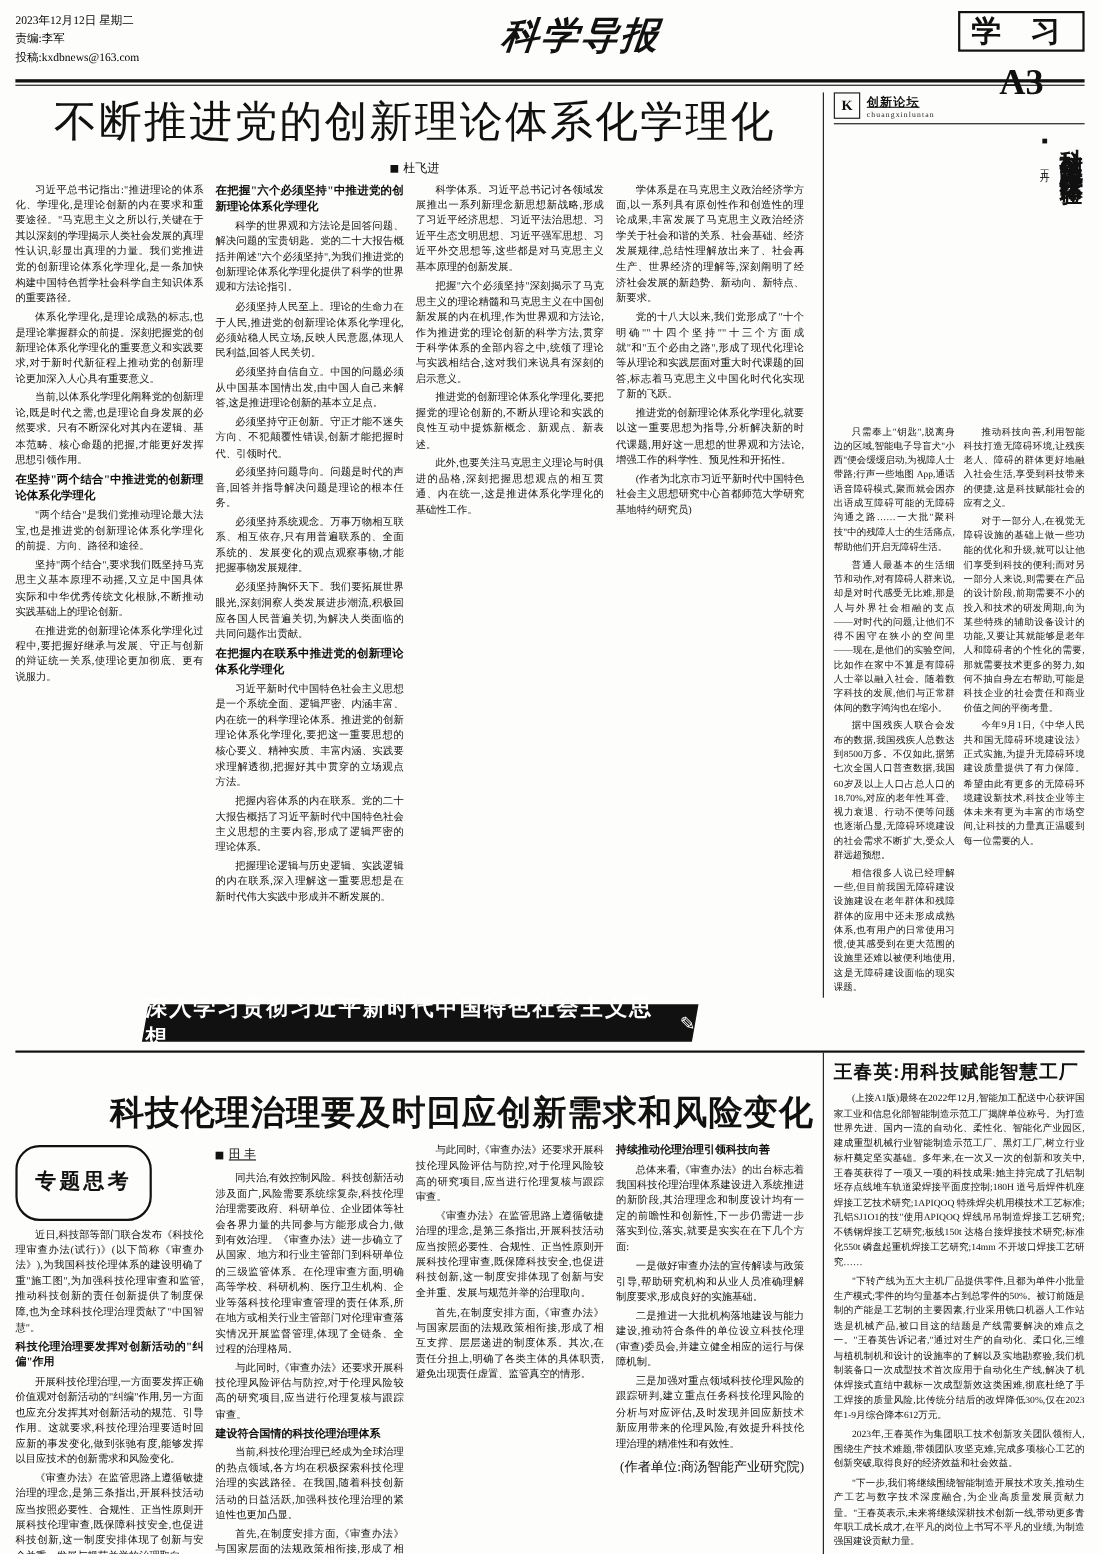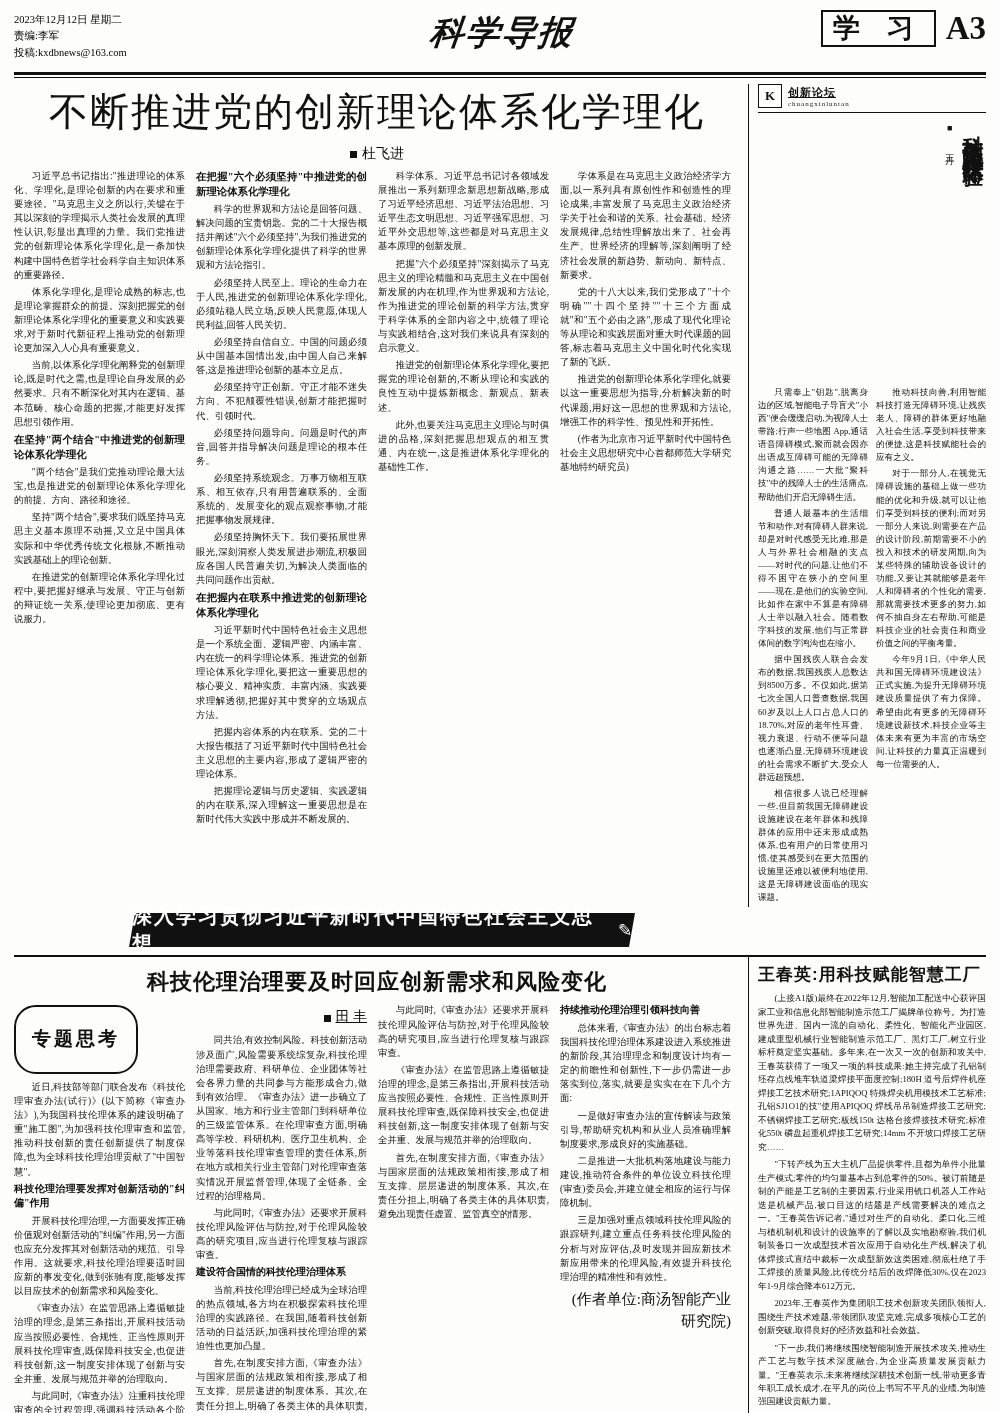--- a/index.html
+++ b/index.html
@@ -17,21 +17,21 @@
   .masthead{display:flex;align-items:flex-start;justify-content:space-between;height:62px;}
   .mh-left{font-size:10.5px;line-height:1.55;padding-top:4px;color:#000;width:170px;}
   .mh-center{flex:1;text-align:center;padding-top:2px;}
   .mh-logo{
     font-family:"Liberation Serif",serif;
     font-size:34px;font-weight:bold;letter-spacing:2px;
     font-style:italic;
     display:inline-block;
     transform:skewX(-6deg);
   }
-  .mh-right{display:flex;align-items:center;gap:10px;padding-top:2px;}
+  .mh-right{display:flex;align-items:center;gap:10px;padding-top:2px;flex-direction:column;}
   .mh-xuexi{
     border:2px solid #111;padding:1px 10px;
     font-size:27px;font-weight:bold;letter-spacing:10px;
     line-height:1.15;
   }
   .mh-page{font-size:33px;font-weight:bold;font-family:"Liberation Serif",serif;}
 
   .rule-thick{border-top:3px solid #111;margin:2px 0 0 0;}
   .rule-thin{border-top:1px solid #111;margin:2px 0 6px 0;}
 
@@ -40,21 +40,21 @@
     font-size:39px;font-weight:normal;letter-spacing:2px;text-align:center;
     padding:6px 0 8px 0;line-height:1.15;
     font-family:"Liberation Sans","DejaVu Sans",sans-serif;
   }
 
   
   .top-area{display:flex;gap:0;}
   .left-block{width:735px;padding-right:8px;box-sizing:border-box;border-right:1px solid #111;}
   .right-block{width:237px;padding-left:9px;box-sizing:border-box;}
 
-  .byline{text-align:center;font-size:14px;margin:2px 0 6px 0;}
+  .byline{text-align:center;font-size:11px;margin:2px 0 6px 0;}
   .byline .sq{display:inline-block;width:7px;height:7px;background:#111;margin-right:5px;vertical-align:middle;}
 
   .cols4{display:flex;gap:11px;}
   .col{width:171px;font-size:9.4px;line-height:1.5;text-align:justify;}
   .col p{margin:0 0 3px 0;text-indent:1.9em;}
   .sub{font-weight:bold;font-size:10.4px;text-indent:0 !important;margin:5px 0 4px 0;line-height:1.45;}
 
   
   .forum-head{display:flex;align-items:center;gap:6px;margin-bottom:4px;}
   .forum-k{
@@ -93,35 +93,36 @@
     font-family:"Liberation Sans","DejaVu Sans",sans-serif;}
   .banner-pen{transform:skewX(10deg);font-size:17px;}
 
   
   .divider2{border-top:2px solid #111;margin:8px 0 0 0;}
   .bottom-area{display:flex;}
   .b-left{width:735px;padding-right:8px;box-sizing:border-box;border-right:1px solid #111;}
   .b-right{width:237px;padding-left:9px;box-sizing:border-box;}
 
   .headline2{
-    font-size:22px;font-weight:bold;letter-spacing:1px;text-align:center;
+    font-size:31px;font-weight:bold;letter-spacing:1px;text-align:right;
     padding:10px 0 6px 0;
     font-family:"Liberation Sans","DejaVu Sans",sans-serif;
+    margin-top:24px;
   }
   .tag{
     display:inline-block;border:2px solid #111;border-radius:22px;
     padding:18px 16px;font-size:19px;font-weight:bold;letter-spacing:3px;
     font-family:"Liberation Sans","DejaVu Sans",sans-serif;
     margin:2px 0 6px 0;
   }
   .b-cols{display:flex;gap:11px;}
   .b-col{width:171px;font-size:9.4px;line-height:1.5;text-align:justify;}
   .b-col p{margin:0 0 3px 0;text-indent:1.9em;}
   .b-sub{font-weight:bold;font-size:10px;text-indent:0 !important;margin:5px 0 4px 0;line-height:1.45;}
-  .credit{text-align:right;font-size:15px;margin-top:4px;}
+  .credit{text-align:right;font-size:12px;margin-top:4px;}
 
   .br-title{font-size:17px;font-weight:bold;letter-spacing:1px;margin:6px 0 6px 0;
     font-family:"Liberation Sans","DejaVu Sans",sans-serif;}
   .br-body{font-size:8.7px;line-height:1.55;text-align:justify;}
   .br-body p{margin:0 0 4px 0;text-indent:1.9em;}
 </style>
 </head>
 <body>
 
 <div class="page">
@@ -245,21 +246,21 @@
         <div class="b-col">
           <div class="tag">专题思考</div>
           <p>近日,科技部等部门联合发布《科技伦理审查办法(试行)》(以下简称《审查办法》),为我国科技伦理体系的建设明确了重"施工图",为加强科技伦理审查和监管,推动科技创新的责任创新提供了制度保障,也为全球科技伦理治理贡献了"中国智慧"。</p>
           <p class="b-sub">科技伦理治理要发挥对创新活动的"纠偏"作用</p>
           <p>开展科技伦理治理,一方面要发挥正确价值观对创新活动的"纠编"作用,另一方面也应充分发挥其对创新活动的规范、引导作用。这就要求,科技伦理治理要适时回应新的事发变化,做到张驰有度,能够发挥以目应技术的创新需求和风险变化。</p>
           <p>《审查办法》在监管思路上遵循敏捷治理的理念,是第三条指出,开展科技活动应当按照必要性、合规性、正当性原则开展科技伦理审查,既保障科技安全,也促进科技创新,这一制度安排体现了创新与安全并重、发展与规范并举的治理取向。</p>
           <p>与此同时,《审查办法》注重科技伦理审查的全过程管理,强调科技活动各个阶段的风险识别与防控,推动形成动态调整、持续改进的治理机制。</p>
         </div>
 
         <div class="b-col">
-          <div class="byline" style="text-align:right;margin-top:3px;text-decoration:underline;">
+          <div class="byline" style="text-align:left;margin-top:3px;text-decoration:underline;">
             <span class="sq"></span><span>田 丰</span>
           </div>
           <p>同共治,有效控制风险。科技创新活动涉及面广,风险需要系统综复杂,科技伦理治理需要政府、科研单位、企业团体等社会各界力量的共同参与方能形成合力,做到有效治理。《审查办法》进一步确立了从国家、地方和行业主管部门到科研单位的三级监管体系。在伦理审查方面,明确高等学校、科研机构、医疗卫生机构、企业等落科技伦理审查管理的责任体系,所在地方或相关行业主管部门对伦理审查落实情况开展监督管理,体现了全链条、全过程的治理格局。</p>
           <p>与此同时,《审查办法》还要求开展科技伦理风险评估与防控,对于伦理风险较高的研究项目,应当进行伦理复核与跟踪审查。</p>
           <p class="b-sub">建设符合国情的科技伦理治理体系</p>
           <p>当前,科技伦理治理已经成为全球治理的热点领域,各方均在积极探索科技伦理治理的实践路径。在我国,随着科技创新活动的日益活跃,加强科技伦理治理的紧迫性也更加凸显。</p>
           <p>首先,在制度安排方面,《审查办法》与国家层面的法规政策相衔接,形成了相互支撑、层层递进的制度体系。其次,在责任分担上,明确了各类主体的具体职责,避免出现责任虚置、监管真空的情形。</p>
 
         </div>
 

